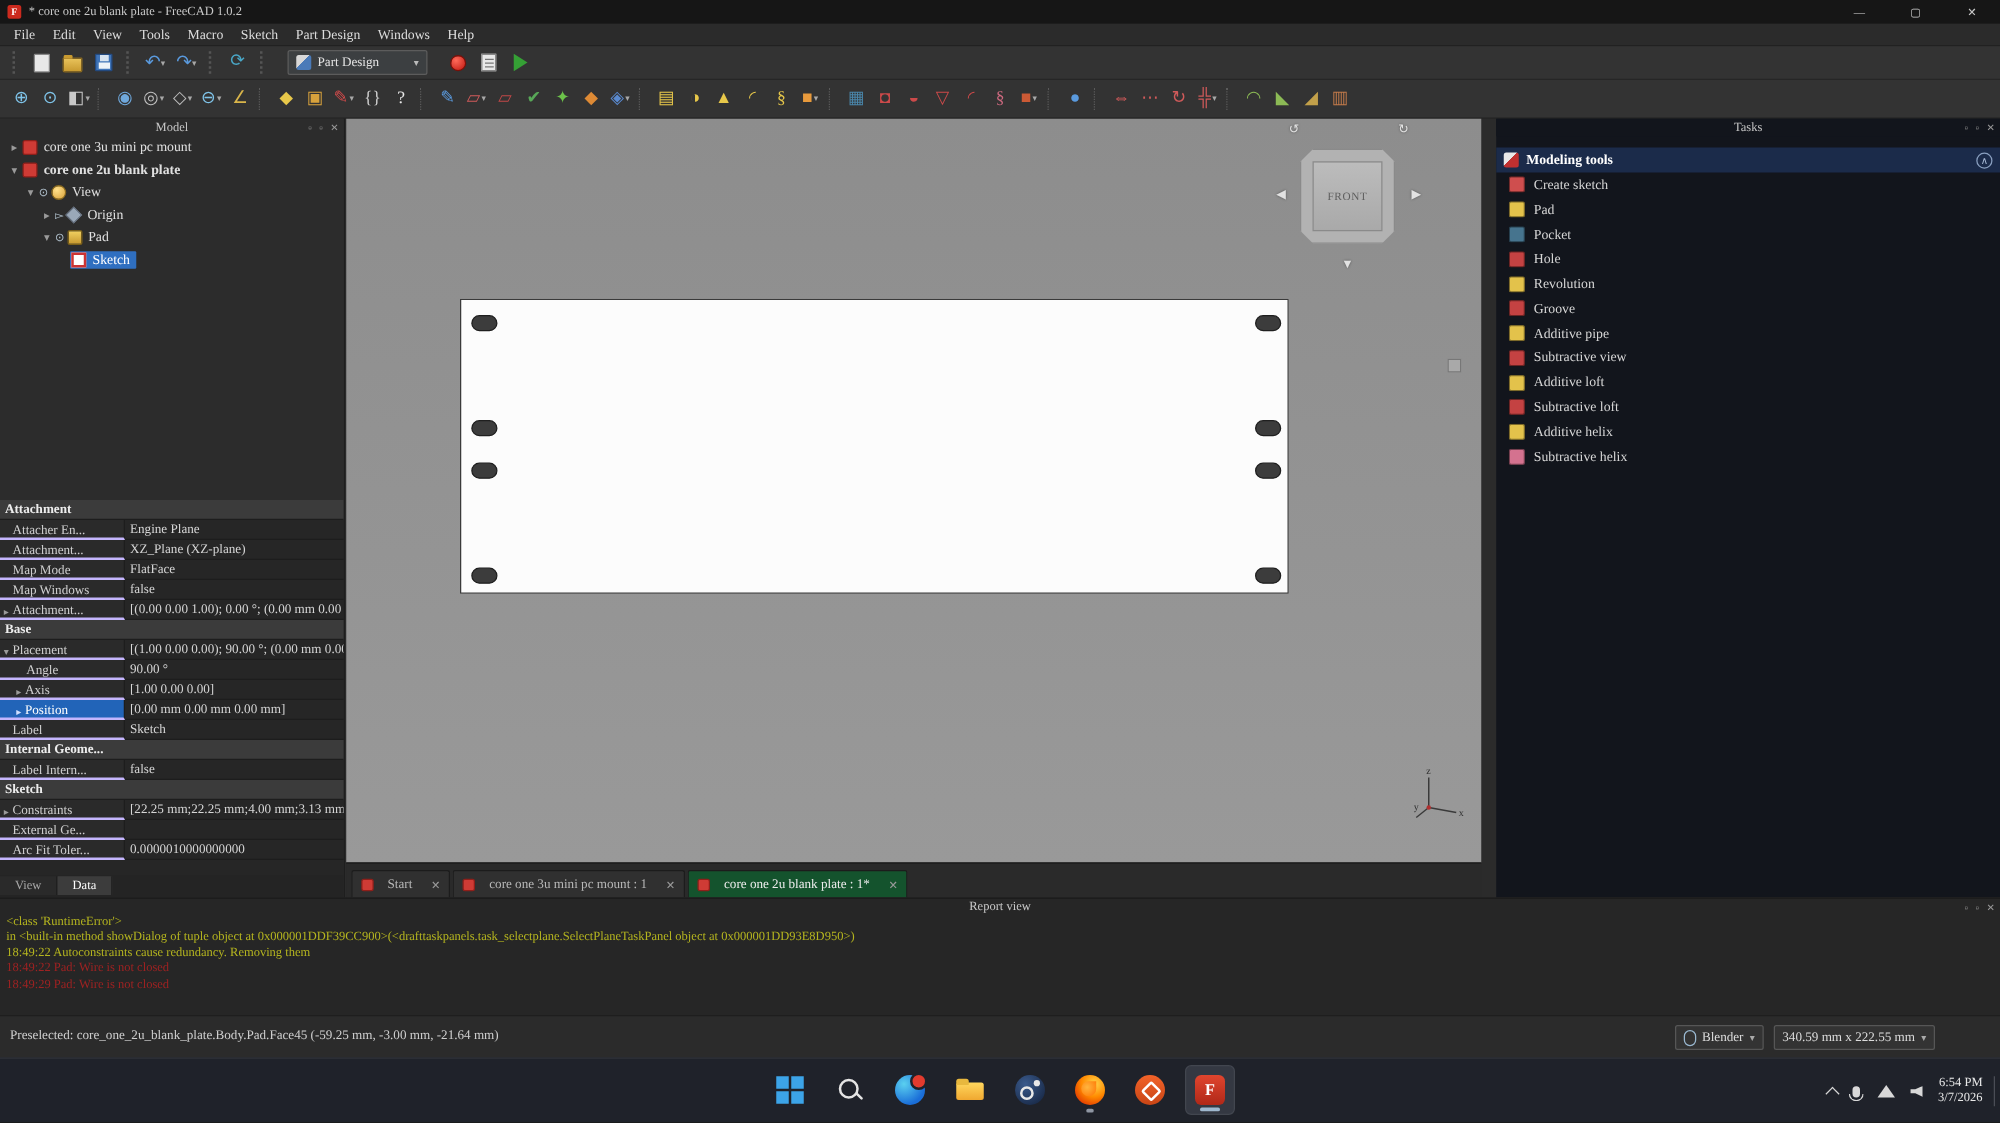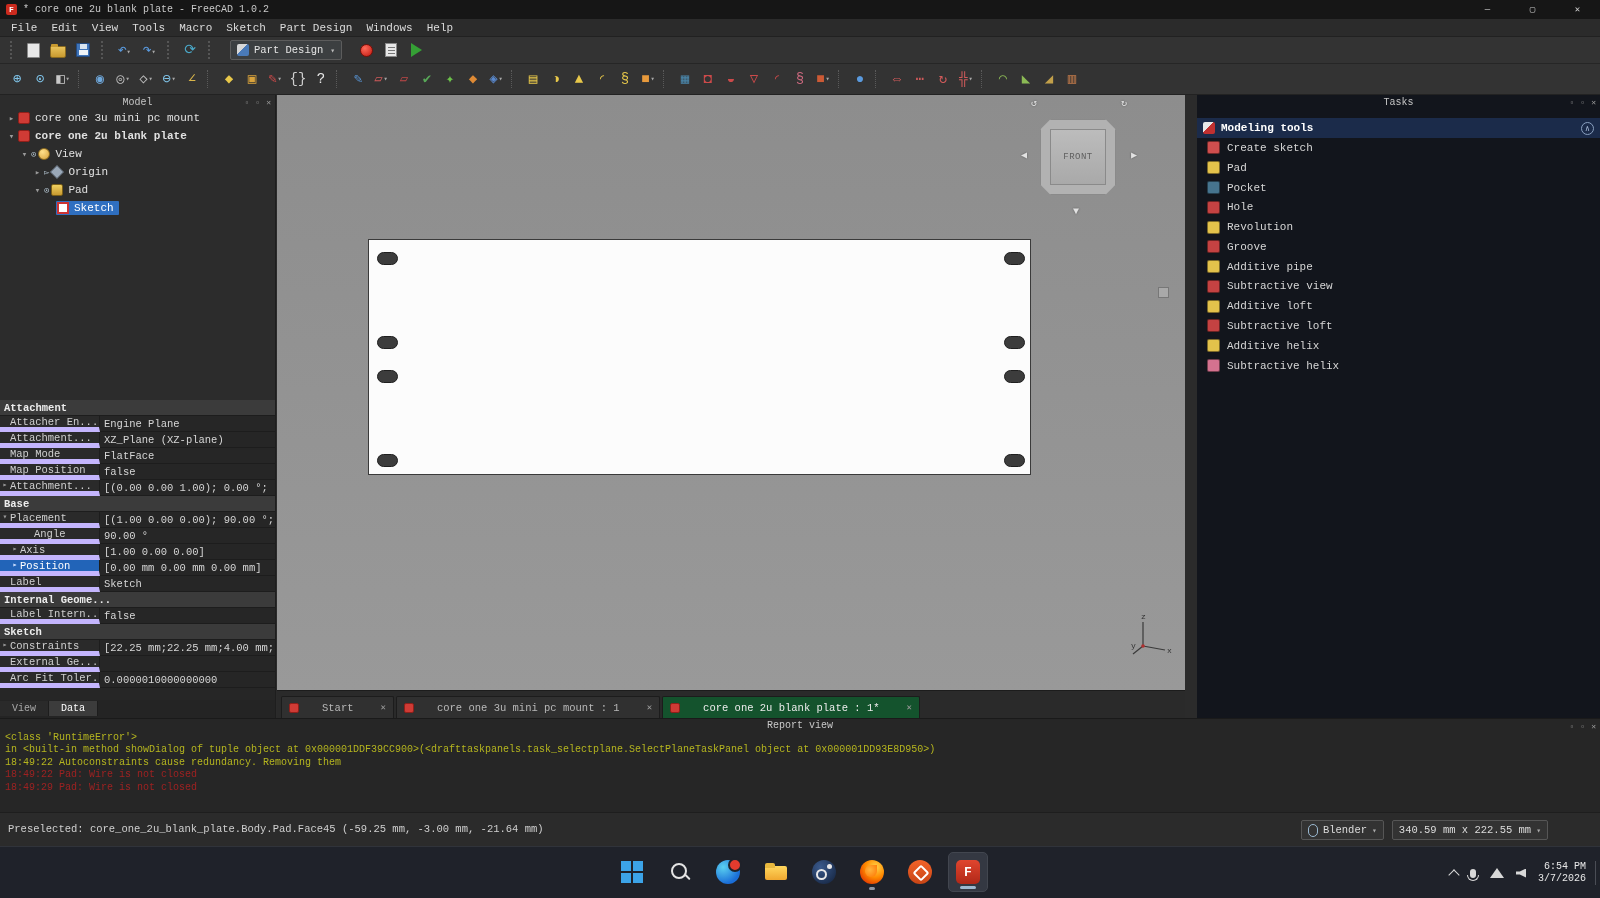--- a/index.html
+++ b/index.html
@@ -1,17 +1,17 @@
 <!DOCTYPE html>
 <html><head>
 <meta charset="utf-8">
 <style>
   *{margin:0;padding:0;box-sizing:border-box}
   html,body{background:#111}
-  .root{position:relative;width:1600px;height:898px;background:#2b2b2b;font-family:Liberation Mono, monospace;overflow:hidden;color:#ddd}
+  .root{position:relative;width:1600px;height:898px;background:#2b2b2b;font-family:Liberation Serif, serif;overflow:hidden;color:#ddd}
 
   
   .titlebar{position:absolute;left:0;top:0;right:0;height:19px;background:#161616;display:flex;align-items:center;padding-left:6px;gap:6px}
   .app-icon{width:11px;height:11px;background:#cc2a1e;border-radius:2px;display:flex;align-items:center;justify-content:center;color:#fff;font-size:8px;font-weight:bold;flex:none}
   .app-icon::before{content:"F"}
   .win-title{font-size:10px;color:#c9c9c9;white-space:nowrap}
   .win-controls{position:absolute;right:0;top:0;height:19px;display:flex}
   .win-btn{width:45px;height:19px;display:flex;align-items:center;justify-content:center;font-size:9px;color:#c9c9c9}
 
   
@@ -62,42 +62,42 @@
   .ti-body{background:radial-gradient(circle at 35% 30%,#ffe08a,#d8a23c);border-radius:50%;border:1px solid #8a6a1f}
   .ti-origin{background:#9aa8b8;transform:rotate(45deg) scale(.8);border:1px solid #5f6a78}
   .ti-pad{background:linear-gradient(#f0d060,#c89a30);border:1px solid #7a5f18;border-radius:2px}
   .ti-sketch{background:#fff;border:2px solid #cc3333}
   .tree-label{margin-left:1px}
 
   
   .props{position:absolute;left:0;top:305px;width:100%;bottom:18px;background:#262626;overflow:hidden}
   #prop-rows{display:grid;grid-template-columns:100px 1fr}
   .prop-section{grid-column:1/3;height:16px;background:#3b3b3b;color:#ededed;font-weight:bold;font-size:10.5px;display:flex;align-items:center;padding-left:4px;border-bottom:1px solid #1d1d1d}
-  .prop-label{height:16px;background:#2a2a2a;border-bottom:5px solid #c4b5fd;border-right:1px solid #1d1d1d;display:flex;align-items:flex-start;font-size:10.5px;color:#cfcfcf;overflow:hidden;white-space:nowrap}
+  .prop-label{height:16px;background:#2a2a2a;border-bottom:2px solid #c4b5fd;border-right:1px solid #1d1d1d;display:flex;align-items:flex-end;font-size:10.5px;color:#cfcfcf;overflow:hidden;white-space:nowrap}
   .prop-label .pexp{width:10px;font-size:8px;color:#9a9a9a;text-align:center;flex:none}
   .prop-label.sel{background:#2264b8;color:#fff}
   .prop-label.sel .pexp{color:#cfe0ff}
   .prop-value{height:16px;background:#262626;border-bottom:1px solid #1d1d1d;display:flex;align-items:center;padding-left:4px;font-size:10.5px;color:#d6d6d6;overflow:hidden;white-space:nowrap}
   .vd-tabs{position:absolute;left:0;bottom:0;width:100%;height:18px;background:#242424;display:flex;align-items:flex-start;padding-top:1px}
   .vd-tab{font-size:10px;padding:2px 12px;background:#2a2a2a;color:#a8a8a8;border-right:1px solid #1d1d1d}
   .vd-tab.active{background:#3c3c3c;color:#fff}
 
   
   .main-center{position:absolute;left:277px;top:95px;width:908px;height:623px}
   .viewport{position:absolute;left:0;top:0;width:100%;height:595px;background:linear-gradient(#8d8d8d,#999);overflow:hidden}
   .plate{position:absolute;background:#fcfcfc;border:1px solid #3a3a3a}
   .slot{position:absolute;background:#3c3c3c;border:1px solid #1f1f1f;border-radius:7px}
   .navcube{position:absolute;top:4px;right:46px;width:120px;height:118px}
   .nc-outer{position:absolute;left:21px;top:20px;width:76px;height:76px;background:#b2b2b2;border:1px solid #8a8a8a;clip-path:polygon(14% 0,86% 0,100% 14%,100% 86%,86% 100%,14% 100%,0 86%,0 14%)}
   .nc-face{position:absolute;left:31px;top:30px;width:56px;height:56px;background:linear-gradient(#bcbcbc,#a9a9a9);border:1px solid #8a8a8a;display:flex;align-items:center;justify-content:center;font-size:9px;color:#5f5f5f;letter-spacing:.5px}
   .nc-arrow{position:absolute;font-size:10px;color:#e2e2e2;text-shadow:0 0 2px rgba(0,0,0,.45);line-height:1}
   .axis-mini{position:absolute;top:192px;right:16px;width:11px;height:11px;border:1px solid #777;background:#a9a9a9}
   .axis-triad{position:absolute;right:10px;bottom:34px;width:44px;height:46px}
   .doc-tabbar{position:absolute;left:0;bottom:0;width:100%;height:28px;background:#2a2a2a;border-top:1px solid #1c1c1c;display:flex;align-items:flex-end;padding-left:4px;gap:2px}
-  .doc-tab{height:22px;display:flex;align-items:center;gap:23px;padding:0 7px;background:#303030;color:#b8b8b8;font-size:10.5px;border:1px solid #1c1c1c;border-bottom:none;border-radius:2px 2px 0 0;white-space:nowrap}
+  .doc-tab{height:22px;display:flex;align-items:center;gap:11px;padding:0 7px;background:#303030;color:#b8b8b8;font-size:10.5px;border:1px solid #1c1c1c;border-bottom:none;border-radius:2px 2px 0 0;white-space:nowrap}
   .doc-tab.active{background:#14532d;color:#ececec}
   .tab-ico{width:10px;height:10px;margin-right:0}
   .tab-close{font-size:9px;color:#9a9a9a;margin-left:4px}
 
   
   .main-right{position:absolute;left:1197px;top:95px;width:403px;height:623px;background:#12151c}
   .main-right .panel-head{background:#12151c}
   .tasks-head{height:20px;background:#1b2b4a;display:flex;align-items:center;gap:6px;padding:0 6px;margin-top:9px}
   .tasks-head-ico{width:12px;height:12px;background:linear-gradient(135deg,#e8e8e8 0 45%,#c03030 45%);border-radius:2px;flex:none}
   .tasks-head-label{font-size:11px;font-weight:bold;color:#fff}
@@ -343,35 +343,35 @@
             <span>Attachment...</span>
           </div>
           <div class="prop-value">XZ_Plane (XZ-plane)</div>
           <div class="prop-label">
             <span class="pexp"></span>
             <span>Map Mode</span>
           </div>
           <div class="prop-value">FlatFace</div>
           <div class="prop-label">
             <span class="pexp"></span>
-            <span>Map Position</span>
+            <span>Map Windows</span>
           </div>
           <div class="prop-value">false</div>
           <div class="prop-label">
             <span class="pexp">▸</span>
             <span>Attachment...</span>
           </div>
           <div class="prop-value">[(0.00 0.00 1.00); 0.00 °; (0.00 mm  0.00 m...</div>
           <div class="prop-section">Base</div>
           <div class="prop-label">
             <span class="pexp">▾</span>
             <span>Placement</span>
           </div>
           <div class="prop-value">[(1.00 0.00 0.00); 90.00 °; (0.00 mm  0.00 m...</div>
-          <div class="prop-label" style="padding-left: 24px;">
+          <div class="prop-label" style="padding-left: 11px;">
             <span class="pexp"></span>
             <span>Angle</span>
           </div>
           <div class="prop-value">90.00 °</div>
           <div class="prop-label" style="padding-left: 10px;">
             <span class="pexp">▸</span>
             <span>Axis</span>
           </div>
           <div class="prop-value">[1.00 0.00 0.00]</div>
           <div class="prop-label sel" style="padding-left: 10px;">

